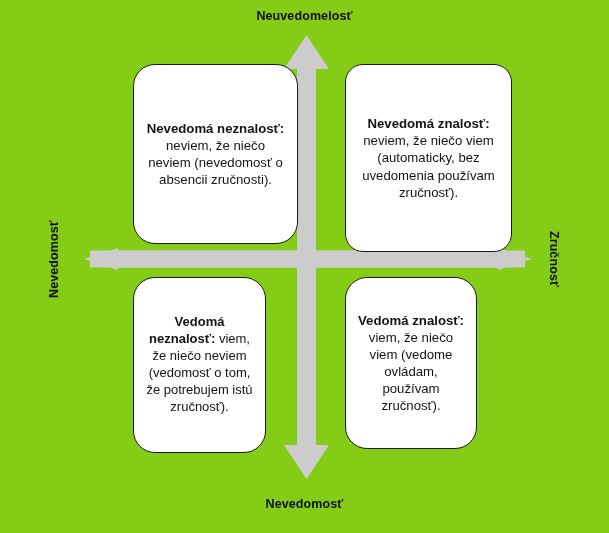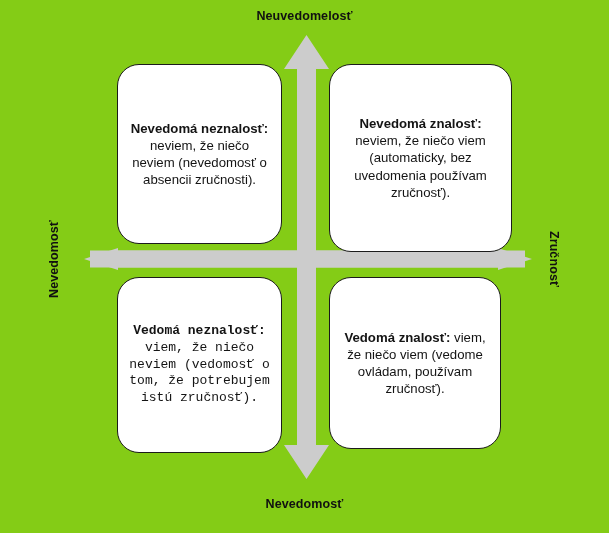--- a/index.html
+++ b/index.html
@@ -71,34 +71,35 @@
   .quad {
     position: absolute;
     box-sizing: border-box;
     border: 1.7px solid #1b1b1b;
     border-radius: 22px;
     background: #ffffff;
     display: flex;
     align-items: center;
     justify-content: center;
     padding: 6px 10px;
+    margin-left: 16px;
   }
   .quad-text {
     font-size: 13.4px;
     line-height: 1.30;
     text-align: center;
     color: #141414;
   }
   .quad-text b {
     font-weight: bold;
   }
   #quad-tl { left: 117px; top: 64px;  width: 165px; height: 180px; }
-  #quad-tr { left: 329px; top: 64px;  width: 183px; height: 188px; }
-  #quad-bl { left: 117px; top: 277px; width: 165px; height: 176px; font-family: Liberation Mono, monospace; }
-  #quad-br { left: 329px; top: 277px; width: 172px; height: 172px; }
+  #quad-tr { left: 329px; top: 64px;  width: 167px; height: 188px; border-radius: 18px; }
+  #quad-bl { left: 117px; top: 277px; width: 133px; height: 176px; }
+  #quad-br { left: 329px; top: 277px; width: 132px; height: 172px; }
 
   #quad-tl .quad-text { font-size: 13.2px; }
   #quad-tr .quad-text { font-size: 13.2px; }
   #quad-bl .quad-text { font-size: 13.0px; }
   #quad-br .quad-text { font-size: 13.2px; }
 </style>
 </head>
 <body>
 
 <div id="canvas">

